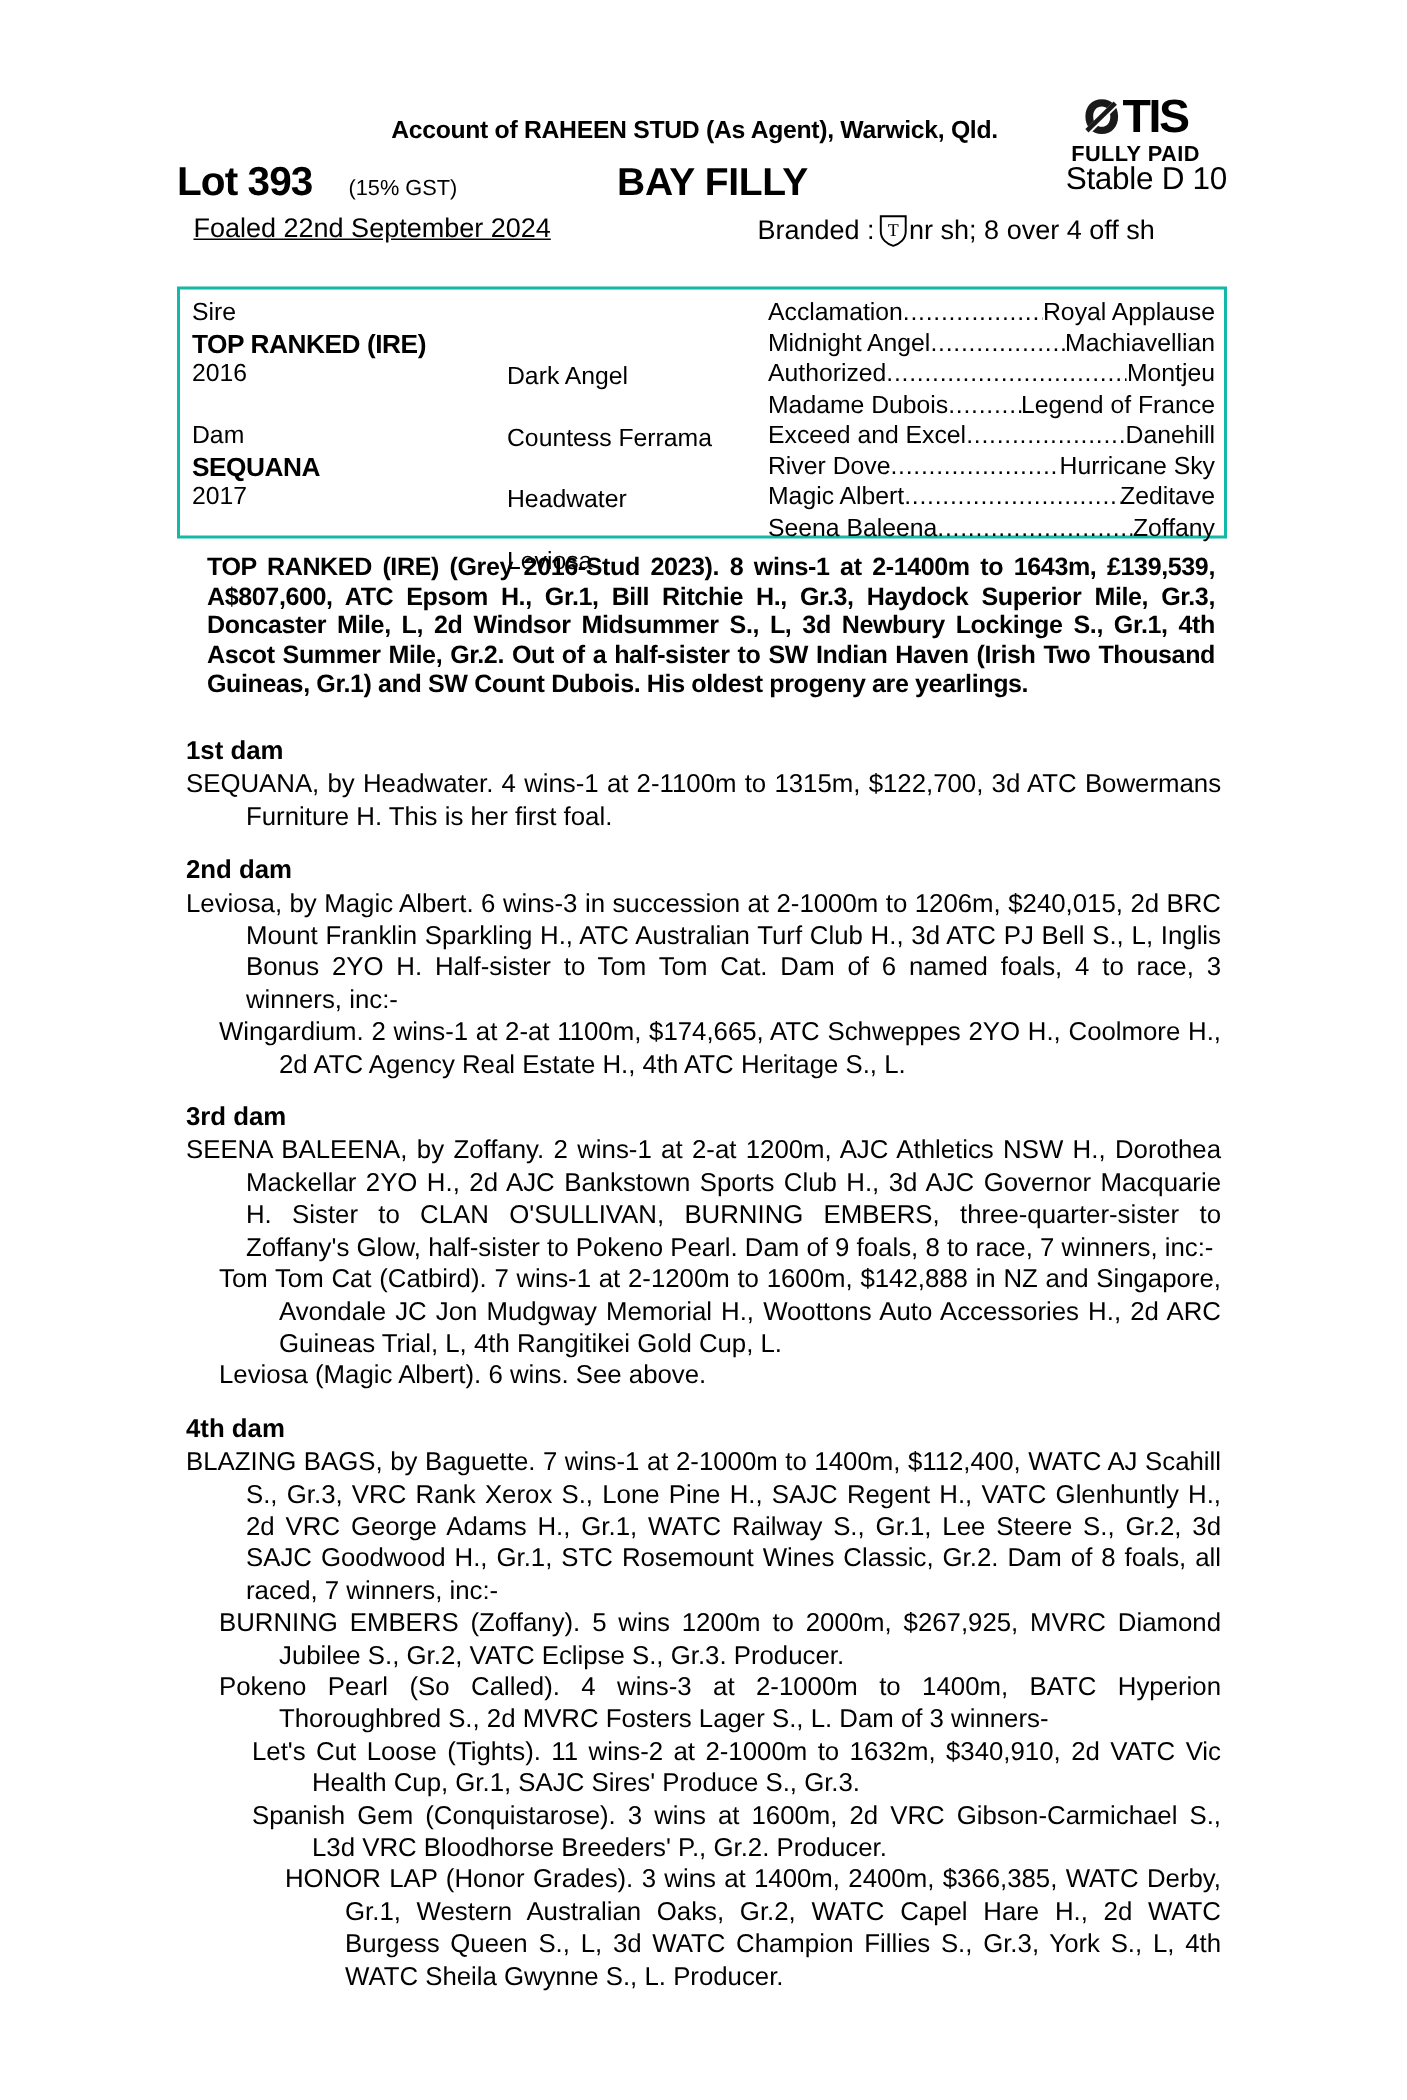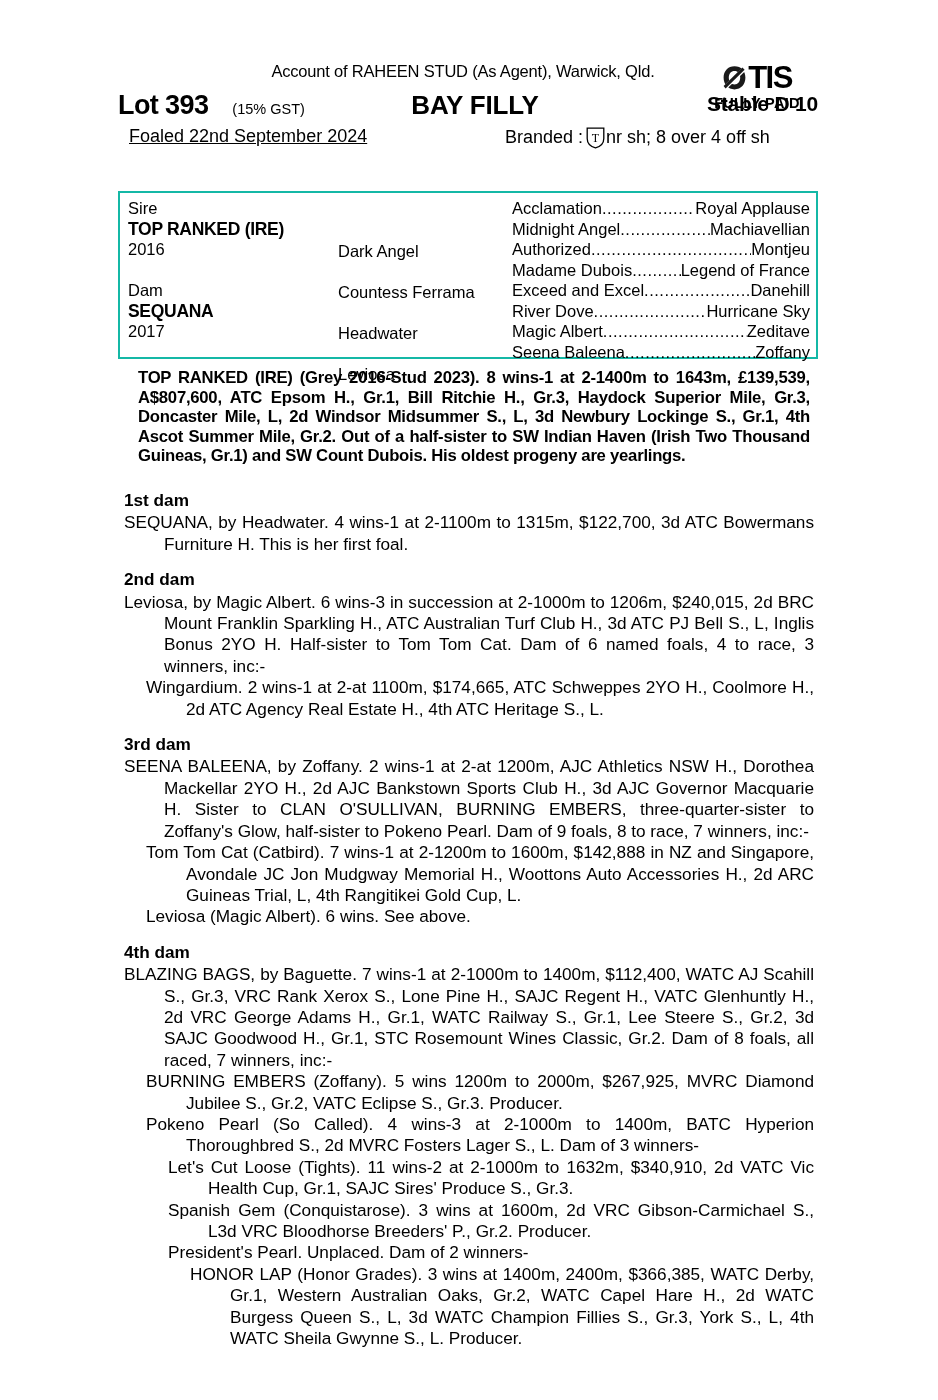--- a/index.html
+++ b/index.html
@@ -26,24 +26,25 @@
   
   .header-block {
     position: absolute;
     left: 118px;
     top: 62px;
     width: 700px;
   }
   .account-line {
     text-align: center;
     font-size: 16.5px;
-    font-weight: normal;
+    font-weight: bold;
     letter-spacing: -0.2px;
     padding-right: 10px;
     white-space: nowrap;
+    margin-top: 16px;
   }
   .logo-box {
     position: absolute;
     right: 0px;
     top: 0px;
     width: 122px;
     text-align: center;
     line-height: 1;
   }
   .logo-mark {
@@ -100,21 +101,21 @@
     font-size: 26px;
     font-weight: bold;
     letter-spacing: -0.2px;
     padding-left: 30px;
   }
   .stable {
     position: absolute;
     right: 0;
     top: 2px;
     font-size: 21px;
-    font-weight: bold;
+    font-weight: normal;
     letter-spacing: -0.2px;
     white-space: nowrap;
   }
 
   .foaled-row {
     position: relative;
     margin-top: 6px;
     height: 26px;
     font-size: 18px;
   }
@@ -353,17 +354,16 @@
       <div class="dam-head">3rd dam</div>
       <div class="entry hang1"><span>SEENA BALEENA, by Zoffany. </span><b>2 wins</b><span>-1 at 2-at 1200m, AJC Athletics NSW H., Dorothea Mackellar 2YO H., 2d AJC Bankstown Sports Club H., 3d AJC Governor Macquarie H. Sister to </span><b>CLAN O'SULLIVAN</b><span>, </span><b>BURNING EMBERS</b><span>, three-quarter-sister to </span><b>Zoffany's Glow</b><span>, half-sister to </span><b>Pokeno Pearl</b><span>. Dam of 9 foals, 8 to race, </span><b>7 winners</b><span>, inc:-</span></div>
       <div class="entry hang2"><b>Tom Tom Cat</b><span> (Catbird). </span><b>7 wins</b><span>-1 at 2-1200m to 1600m, $142,888 in NZ and Singapore, Avondale JC Jon Mudgway Memorial H., Woottons Auto Accessories H., 2d ARC Guineas Trial, </span><b>L</b><span>, 4th Rangitikei Gold Cup, </span><b>L</b><span>.</span></div>
       <div class="entry hang2"><b>Leviosa</b><span> (Magic Albert). </span><b>6 wins</b><span>. See above.</span></div>
       <div class="dam-head">4th dam</div>
       <div class="entry hang1"><b>BLAZING BAGS</b><span>, by Baguette. </span><b>7 wins</b><span>-1 at 2-1000m to 1400m, $112,400, WATC AJ Scahill S., </span><b>Gr.3</b><span>, VRC Rank Xerox S., Lone Pine H., SAJC Regent H., VATC Glenhuntly H., 2d VRC George Adams H., </span><b>Gr.1</b><span>, WATC Railway S., </span><b>Gr.1</b><span>, Lee Steere S., </span><b>Gr.2</b><span>, 3d SAJC Goodwood H., Gr.1, STC Rosemount Wines Classic, </span><b>Gr.2</b><span>. Dam of 8 foals, all raced, </span><b>7 winners</b><span>, inc:-</span></div>
       <div class="entry hang2"><b>BURNING EMBERS</b><span> (Zoffany). </span><b>5 wins</b><span> 1200m to 2000m, $267,925, MVRC Diamond Jubilee S., </span><b>Gr.2</b><span>, VATC Eclipse S., </span><b>Gr.3</b><span>. Producer.</span></div>
       <div class="entry hang2"><b>Pokeno Pearl</b><span> (So Called). </span><b>4 wins</b><span>-3 at 2-1000m to 1400m, BATC Hyperion Thoroughbred S., 2d MVRC Fosters Lager S., </span><b>L</b><span>. Dam of 3 winners-</span></div>
       <div class="entry hang3"><b>Let's Cut Loose</b><span> (Tights). </span><b>11 wins</b><span>-2 at 2-1000m to 1632m, $340,910, 2d VATC Vic Health Cup, </span><b>Gr.1</b><span>, SAJC Sires' Produce S., </span><b>Gr.3</b><span>.</span></div>
       <div class="entry hang3"><b>Spanish Gem</b><span> (Conquistarose). </span><b>3 wins</b><span> at 1600m, 2d VRC Gibson-Carmichael S., </span><b>L</b><span>3d VRC Bloodhorse Breeders' P., </span><b>Gr.2</b><span>. Producer.</span></div>
-      <div class="entry hang3"><span>President's Pearl. Unplaced. Dam of 2 winners-</span></div>
       <div class="entry hang4"><b>HONOR LAP</b><span> (Honor Grades). </span><b>3 wins</b><span> at 1400m, 2400m, $366,385, WATC Derby, </span><b>Gr.1</b><span>, Western Australian Oaks, </span><b>Gr.2</b><span>, WATC Capel Hare H., 2d WATC Burgess Queen S., </span><b>L</b><span>, 3d WATC Champion Fillies S., </span><b>Gr.3</b><span>, York S., </span><b>L</b><span>, 4th WATC Sheila Gwynne S., </span><b>L</b><span>. Producer.</span></div>
     </div>
 
 </div>
 
 </body></html>

